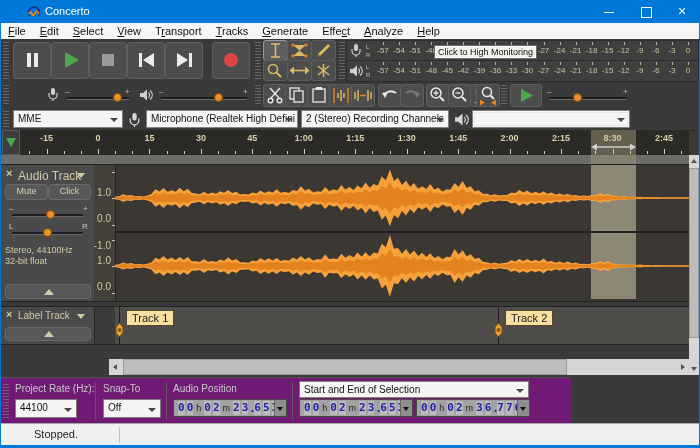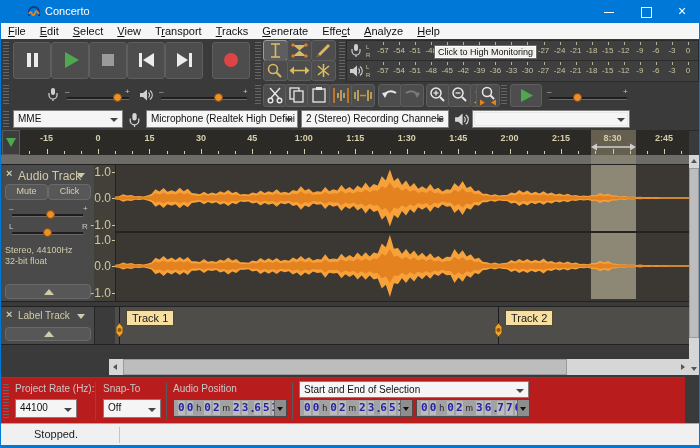--- a/index.html
+++ b/index.html
@@ -36,21 +36,21 @@
          border-right:4px solid transparent;border-top:4px solid #444;}
   .combo.focused{outline:1px solid #e8e8e8;outline-offset:-3px;}
   
   #ruler{position:absolute;left:19px;top:129px;width:669px;height:25px;background:#2b2a26;overflow:hidden;}
   .rlabel{position:absolute;top:3px;font-size:9px;font-weight:bold;color:#d8d0ab;transform:translateX(-50%);}
   .rtick{position:absolute;bottom:1px;width:1px;background:#d8d0ab;}
   
   .panel-text{color:#d2cba8;font-size:9px;}
   .ps-btn{position:absolute;background:#575757;border:1px solid #6a6a6a;border-radius:4px;color:#d8d1ad;
           font-size:9px;text-align:center;line-height:13px;}
-  .vr-label{position:absolute;font-size:12px;color:#cfc8a4;transform:translate(-100%,-50%);}
+  .vr-label{position:absolute;font-size:10px;color:#cfc8a4;transform:translate(-100%,-50%);margin-top:20px;}
   .vr-tick{position:absolute;width:3px;height:1px;background:#cfc8a4;}
   .label-flag{position:absolute;background:#f7dfa2;border:1px solid #55482a;color:#1a1a1a;
           font-size:11px;line-height:14px;padding:0 5px;white-space:nowrap;}
   
   .sb{position:absolute;background:#d6d6d6;}
   .sb-thumb{position:absolute;background:#bdbdbd;border:1px solid #9a9a9a;box-sizing:border-box;}
   .tri{position:absolute;width:0;height:0;}
   
   .bt-label{position:absolute;font-size:10px;color:#c8c8c8;white-space:nowrap;}
   .vdiv{position:absolute;width:1px;background:#5a5a5a;}
@@ -609,21 +609,21 @@
     <div class="tri" style="left:2px;top:4px;border-left:3px solid transparent;border-right:3px solid transparent;border-bottom:4px solid #555"></div>
     <div class="sb-thumb" style="left:0;top:13px;width:10px;height:170px"></div>
     <div class="tri" style="left:2px;bottom:4px;border-left:3px solid transparent;border-right:3px solid transparent;border-top:4px solid #555"></div>
   </div>
   <div class="sb" style="left:108px;top:358px;width:580px;height:16px">
     <div class="tri" style="left:4px;top:5px;border-top:3px solid transparent;border-bottom:3px solid transparent;border-right:4px solid #555"></div>
     <div class="sb-thumb" style="left:14px;top:0;width:444px;height:16px"></div>
     <div class="tri" style="right:4px;top:5px;border-top:3px solid transparent;border-bottom:3px solid transparent;border-left:4px solid #555"></div>
   </div>
 
-  <div class="abs" style="left:0;top:376px;width:684px;height:46px;background:#b91c1c;border-top:1px solid #515151">
+  <div class="abs" style="left:0;top:376px;width:570px;height:46px;background:#701a75;border-top:1px solid #515151">
     <div class="grip" style="left:2px;top:6px;bottom:6px"></div>
     <span class="bt-label" style="left:14px;top:5px">Project Rate (Hz):</span>
     <div class="combo" style="left:14px;top:21px;width:62px;height:19px">
       <span>44100</span><span class="ca" style="top:8px"></span>
     </div>
     <div class="vdiv" style="left:94px;top:4px;height:38px"></div>
     <span class="bt-label" style="left:102px;top:5px">Snap-To</span>
     <div class="combo" style="left:102px;top:21px;width:58px;height:19px">
       <span>Off</span><span class="ca" style="top:8px"></span>
     </div>

